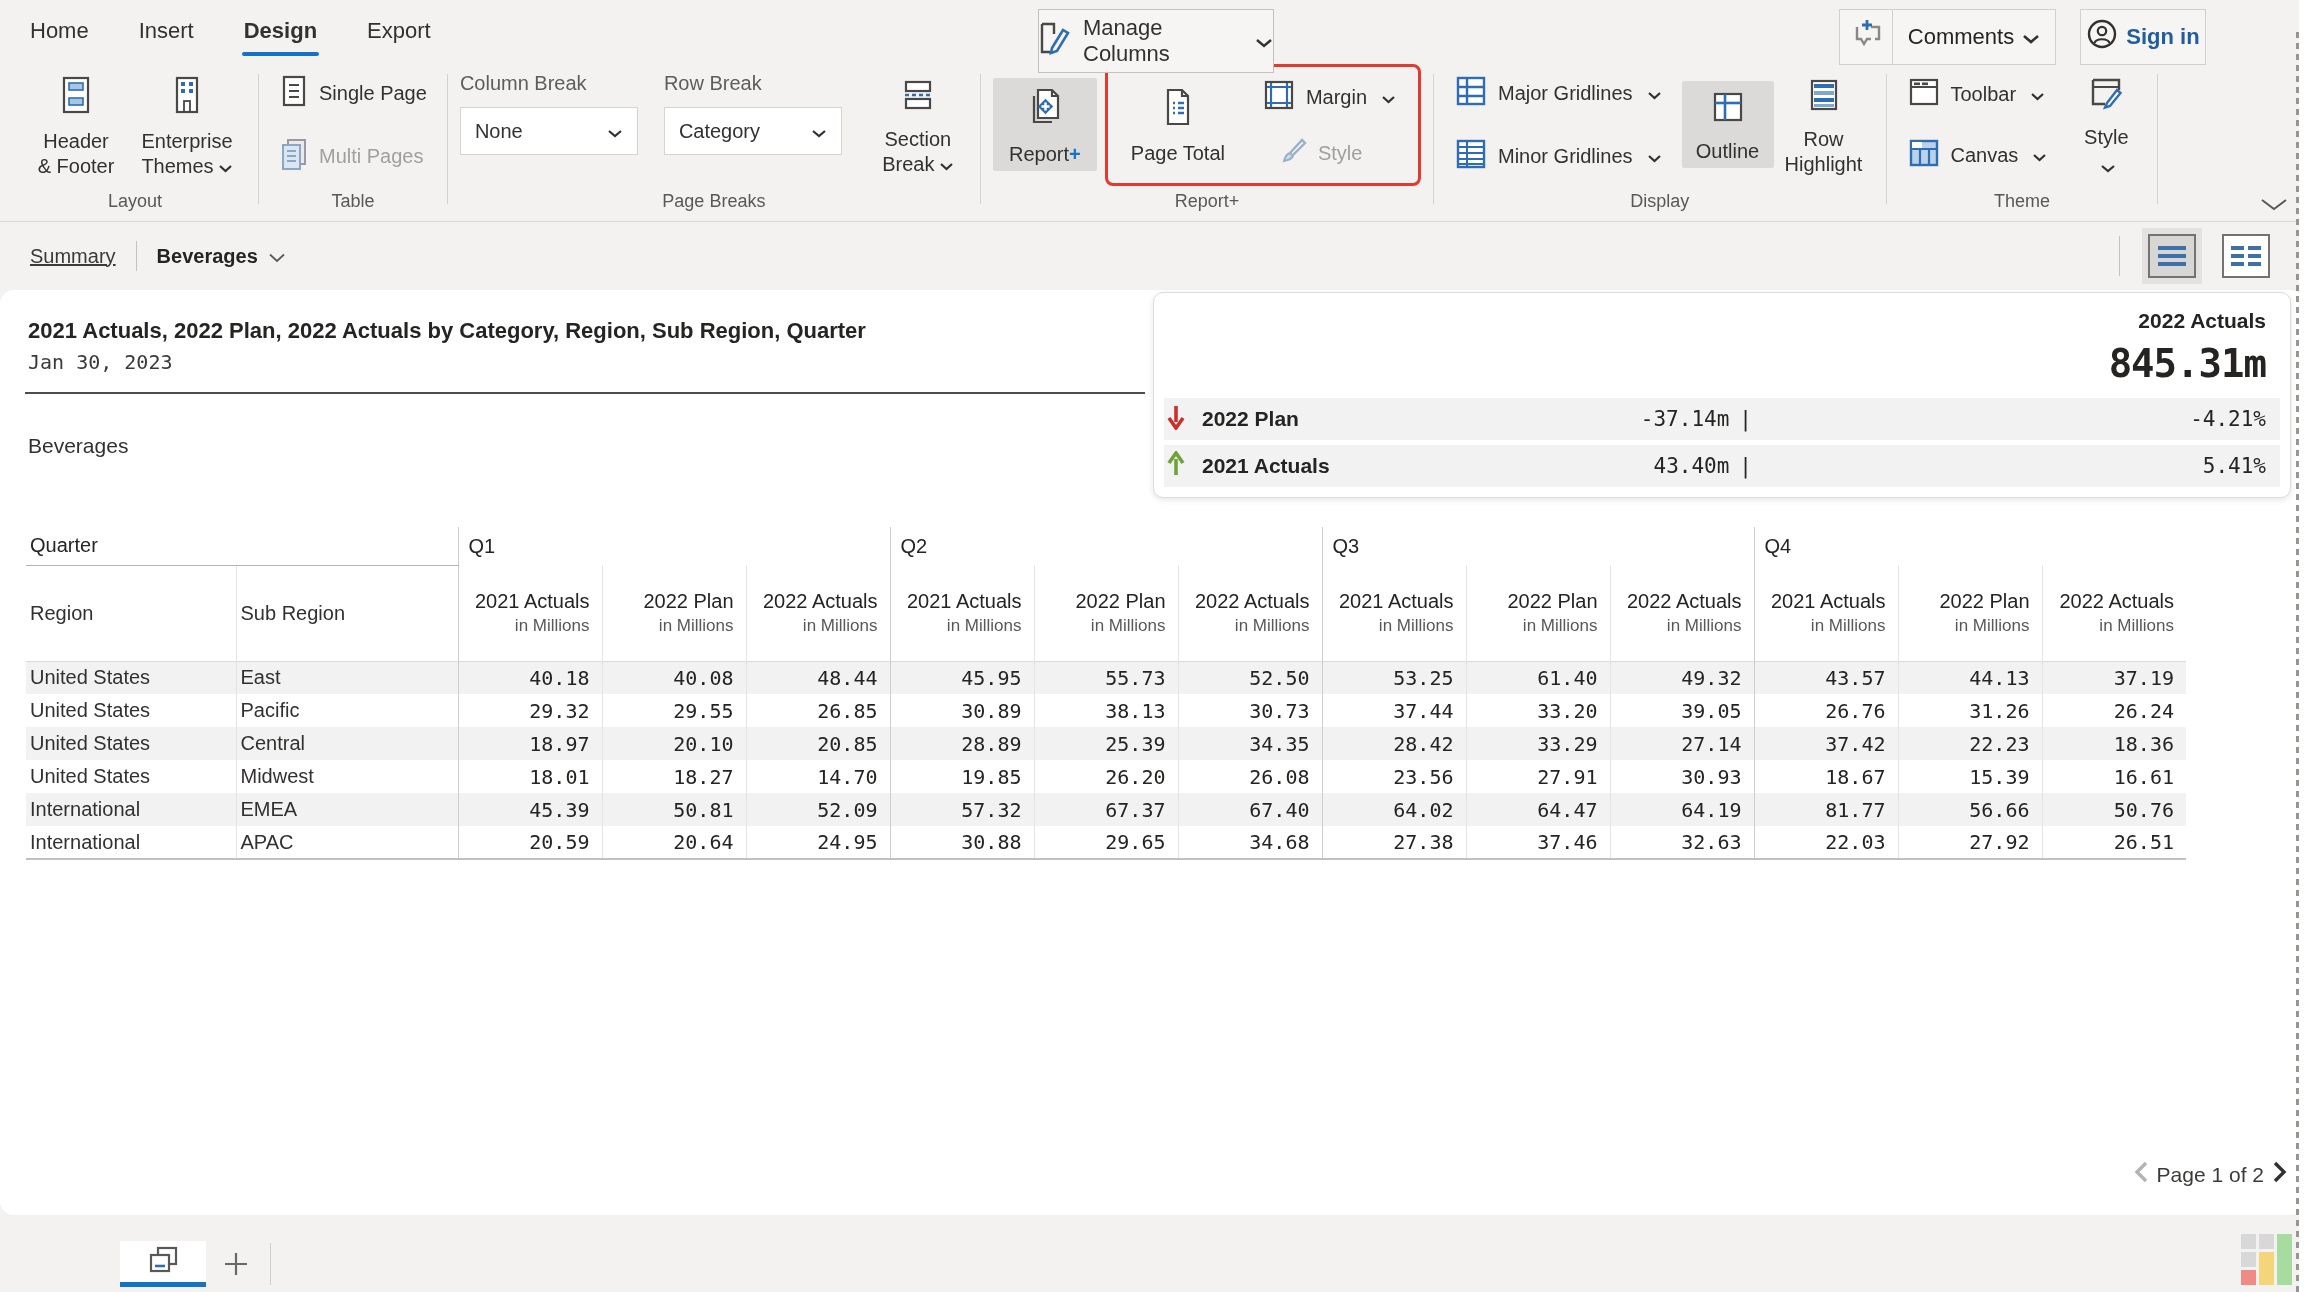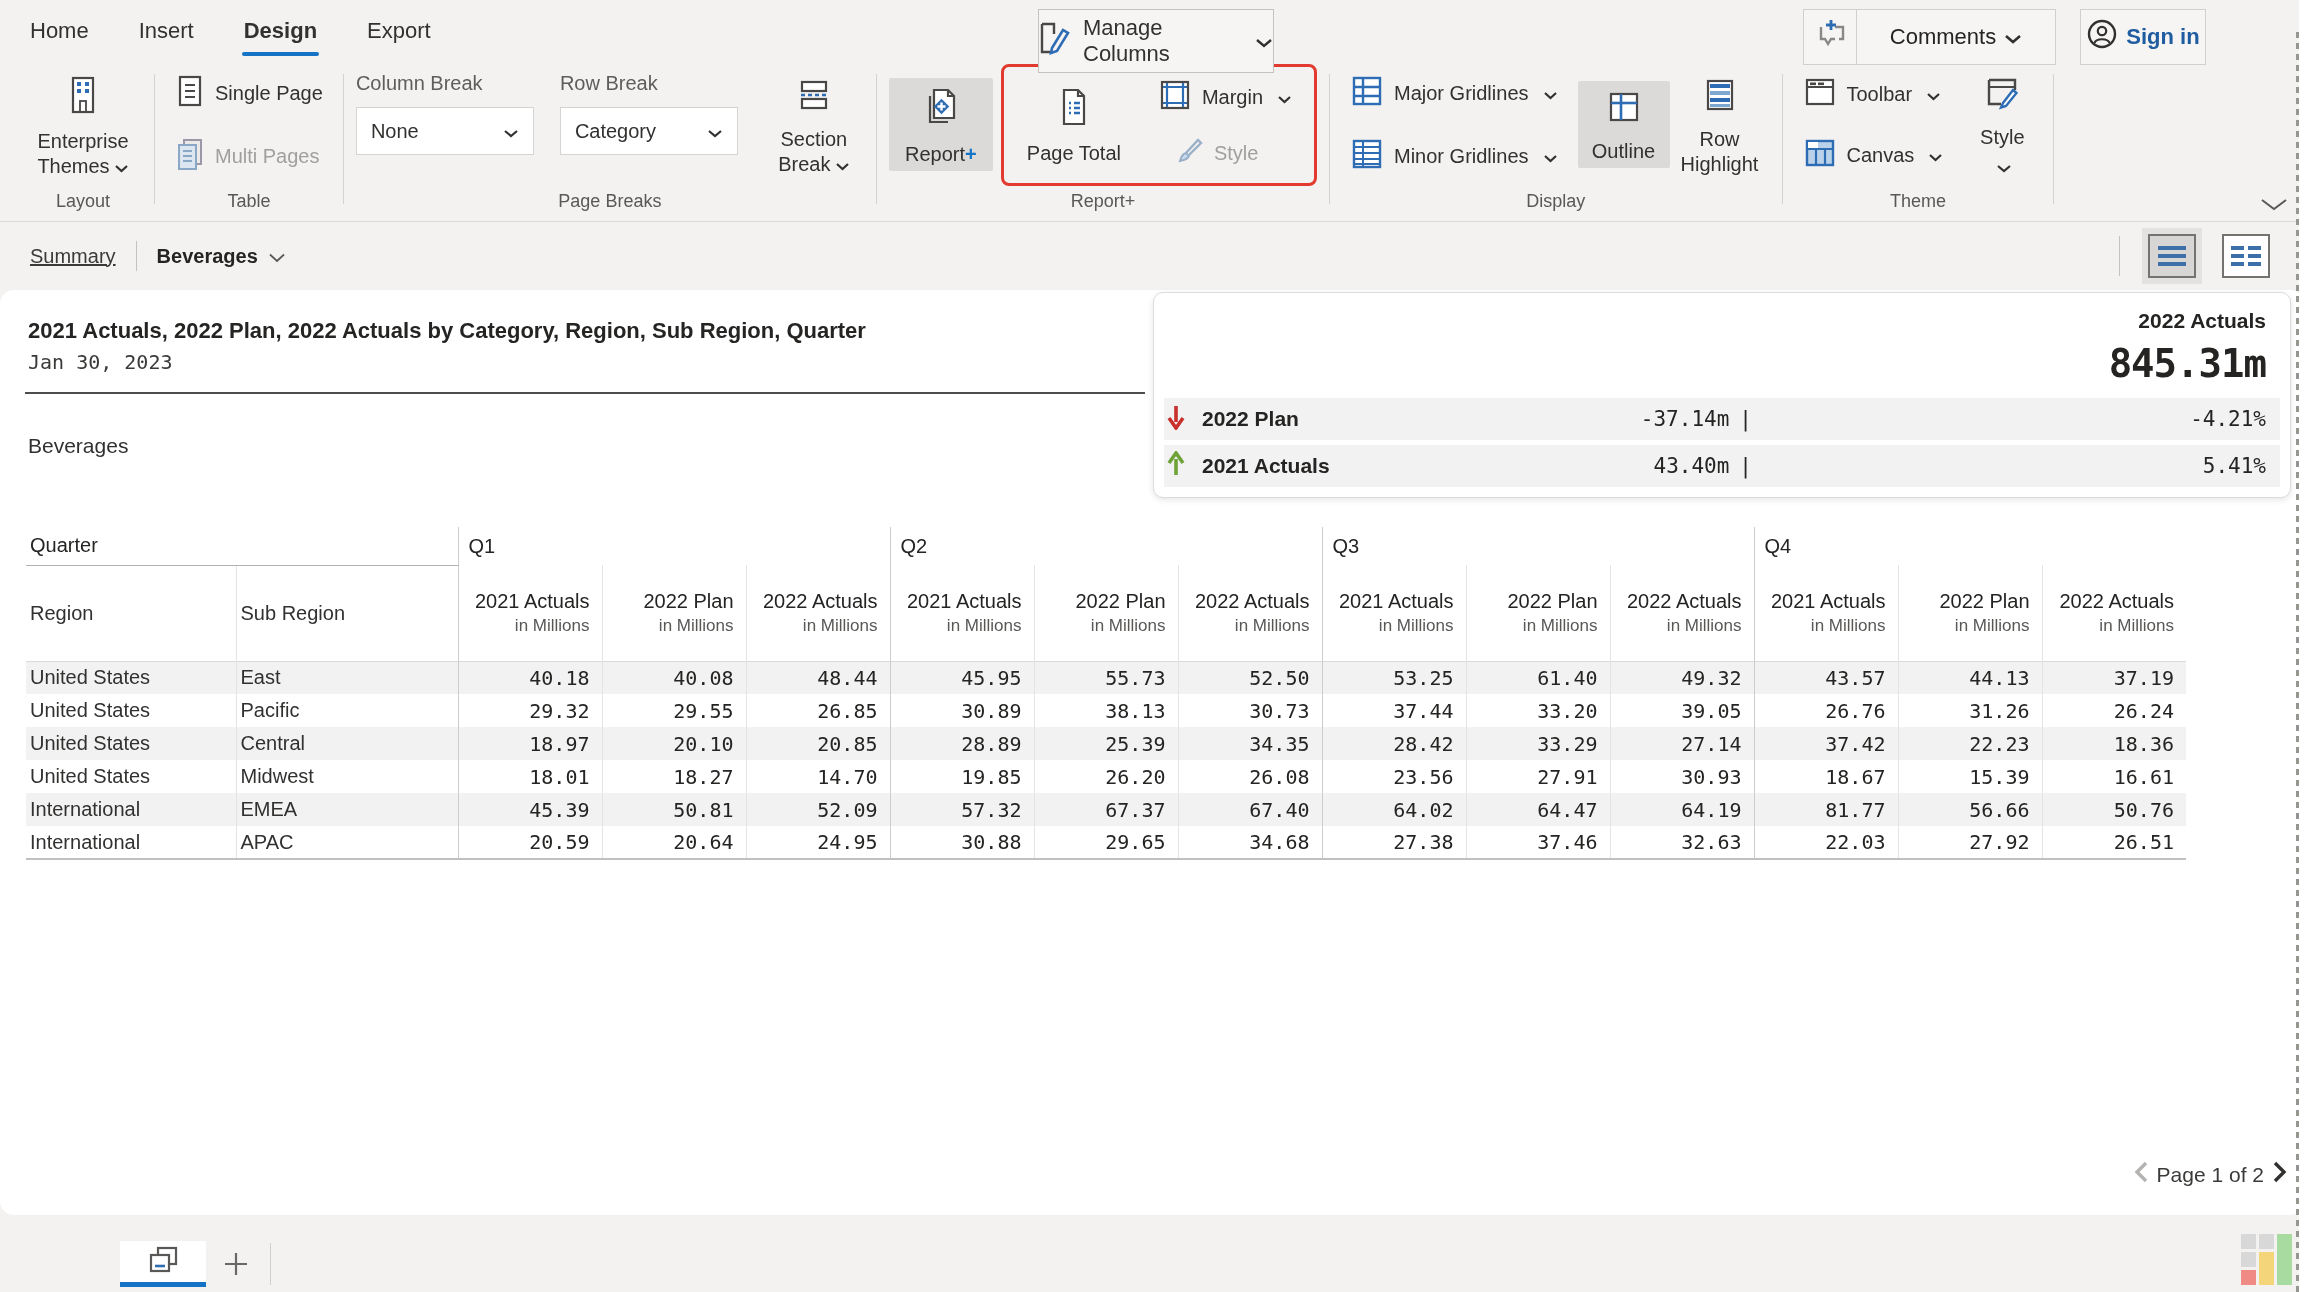--- a/index.html
+++ b/index.html
@@ -10,21 +10,21 @@
   
   .ribbon { position:relative; height:222px; background:#f3f2f1; border-bottom:1px solid #dcdad8; }
   .menu-row { position:relative; height:62px; display:flex; align-items:center; padding-left:28px; }
   .menu-tab { position:relative; font-size:22px; color:#323130; margin-right:46px; cursor:default; padding:4px 2px; }
   .menu-tab.active { font-weight:bold; }
   .menu-tab.active .tab-underline { position:absolute; left:0; right:0; bottom:-8px; height:4px; background:#1473c5; border-radius:2px; }
   .manage-btn { position:absolute; left:1038px; top:9px; width:236px; height:64px; border:1px solid #c4c2c0; background:#f6f5f4; display:flex; align-items:center; justify-content:center; gap:12px; font-size:22px; color:#323130; }
   .top-right-buttons { position:absolute; right:248px; top:9px; display:flex; }
   .sq-btn { height:56px; border:1px solid #d2d0ce; background:#f6f5f4; display:flex; align-items:center; justify-content:center; }
   .comment-add-btn { width:54px; }
-  .comments-btn { width:200px; font-size:22px; gap:4px; margin-left:-1px; }
+  .comments-btn { width:164px; font-size:22px; gap:4px; margin-left:-1px; }
   .signin-btn { position:absolute; right:98px; top:9px; width:126px; height:56px; border:1px solid #d2d0ce; background:#f6f5f4; display:flex; align-items:center; justify-content:center; gap:8px; font-size:22px; color:#1f5da0; font-weight:bold; }
 
   .groups-row { display:flex; align-items:stretch; height:158px; padding:0 0 0 14px; }
   .group { display:flex; flex-direction:column; padding:0 10px; }
   .group-content { flex:1; display:flex; align-items:center; }
   .group-label { text-align:center; font-size:18px; color:#5a5856; padding:4px 0 8px; }
   .gdiv { width:1px; background:#d4d2d0; margin:12px 2px 16px; }
 
   .bigbtn { display:flex; flex-direction:column; align-items:center; justify-content:flex-start; text-align:center; font-size:20px; line-height:1.25; padding:8px 10px 4px; color:#323130; border-radius:2px; }
   .bigbtn .blabel { margin-top:8px; }
@@ -163,20 +163,30 @@
             </svg>
         </span>
         <span>Sign in</span>
       </div>
     </div>
 
     <div class="groups-row">
 
       <div class="group">
         <div class="group-content">
+          <div class="bigbtn" style="width:104px;">
+            <span>
+              <svg width="34" height="40" viewBox="0 0 34 40">
+                  <rect x="5" y="3" width="24" height="34" fill="#fff" stroke="#4a4846" stroke-width="2.2"></rect>
+                  <rect x="10" y="8" width="14" height="7" fill="#a7c6e4" stroke="#2e6db4" stroke-width="1.6"></rect>
+                  <rect x="10" y="23" width="14" height="7" fill="#a7c6e4" stroke="#2e6db4" stroke-width="1.6"></rect>
+                </svg>
+            </span>
+            <span class="blabel">Header &amp; Footer</span>
+          </div>
           <div class="bigbtn" style="width:118px;">
             <span>
               <svg width="34" height="40" viewBox="0 0 34 40">
                   <rect x="7" y="3" width="20" height="34" fill="#fff" stroke="#4a4846" stroke-width="2.2"></rect>
                   <rect x="11" y="7" width="4" height="4" fill="#2e6db4"></rect>
                   <rect x="19" y="7" width="4" height="4" fill="#2e6db4"></rect>
                   <rect x="11" y="14" width="4" height="4" fill="#2e6db4"></rect>
                   <rect x="19" y="14" width="4" height="4" fill="#2e6db4"></rect>
                   <rect x="14" y="26" width="6" height="11" fill="none" stroke="#4a4846" stroke-width="1.8"></rect>
                 </svg>

